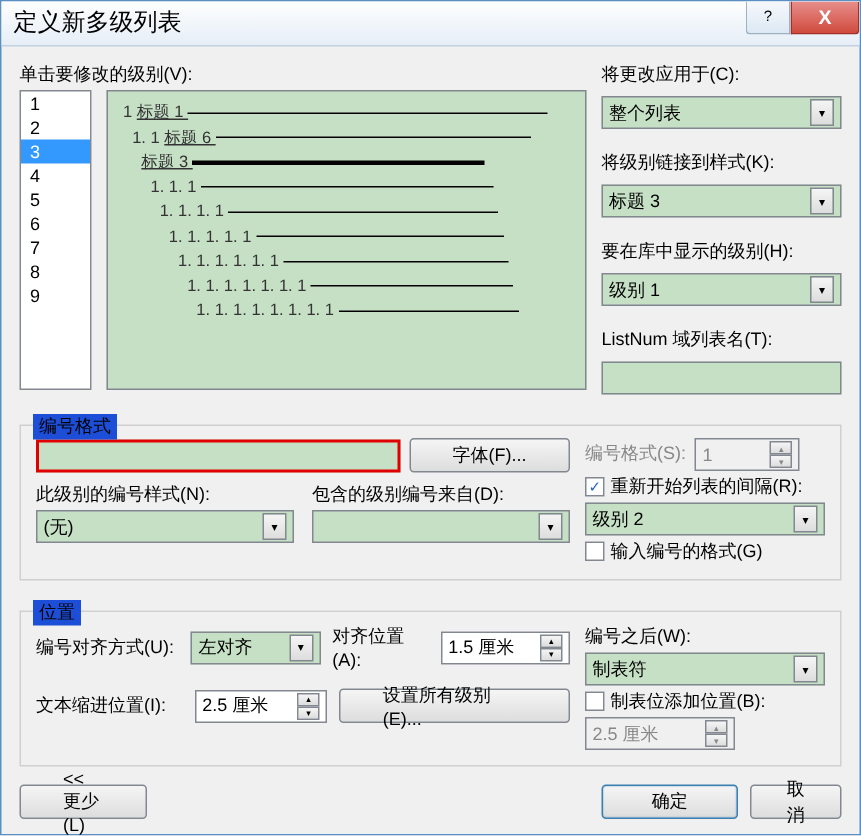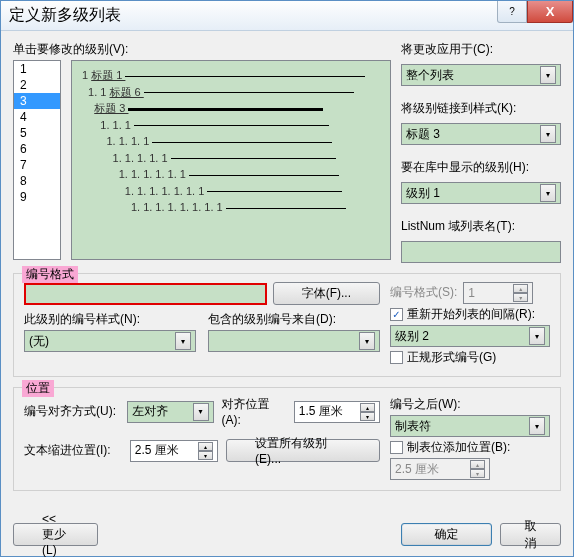--- a/index.html
+++ b/index.html
@@ -4,39 +4,39 @@
 <style>
 * { box-sizing: border-box; margin: 0; padding: 0; }
 body { font-family: "Microsoft YaHei", SimSun, sans-serif; font-size: 12px; background: #fff; }
 .window { width: 574px; height: 557px; border: 1px solid #5a8fc4; background: #f0f0f0; display: flex; flex-direction: column; }
 .titlebar { height: 30px; background: linear-gradient(#fdfefe, #e6eef7); border-bottom: 1px solid #c0d0e0; display: flex; align-items: center; padding-left: 8px; }
 .titlebar-text { flex: 1; font-size: 16px; }
 .titlebar-btns { display: flex; height: 100%; }
 .titlebar-btn { width: 30px; height: 22px; border: 1px solid #a0b0c0; border-top: none; display: flex; align-items: center; justify-content: center; font-size: 10px; background: linear-gradient(#f5f8fc, #dde8f3); }
 .titlebar-btn.help { border-radius: 0 0 0 3px; }
 .titlebar-btn.close { width: 46px; background: linear-gradient(#e78e8b, #d04b3e); color: #fff; border-color: #a03028; border-radius: 0 0 3px 0; font-size: 13px; font-weight: bold; }
-.content { flex: 1; padding: 10px 12px 6px; display: flex; flex-direction: column; gap: 10px; }
+.content { flex: 1; padding: 10px 12px 6px; display: flex; flex-direction: column; gap: 20px; }
 .row { display: flex; gap: 10px; }
 .label { display: block; margin-bottom: 2px; }
 .listbox { width: 48px; height: 200px; border: 1px solid #828790; background: #fff; overflow: hidden; }
 .listbox-item { padding: 1px 6px; }
 .listbox-item.selected { background: #3399ff; color: #fff; }
 .preview { flex: 1; height: 200px; border: 1px solid #828790; background: #c6e0c6; padding: 6px 10px; font-size: 11px; overflow: hidden; }
 .preview-line { white-space: pre; line-height: 1.5; color: #333; }
 .preview-heading { display: inline-block; text-decoration: underline; }
 .preview-rule { display: inline-block; height: 1px; background: #000; vertical-align: middle; }
 .preview-rule.thick { height: 3px; }
 .right-col { width: 160px; display: flex; flex-direction: column; gap: 4px; }
 .select, .input, .spinner { height: 22px; border: 1px solid #828790; background: #c6e0c6; padding: 1px 4px; display: flex; align-items: center; justify-content: space-between; }
 .select { cursor: default; }
 .select-arrow { width: 16px; height: 18px; border: 1px solid #828790; background: linear-gradient(#f5f5f5, #ddd); display: flex; align-items: center; justify-content: center; font-size: 8px; }
 .input { background: #fff; }
 .input.green { background: #c6e0c6; }
 .fieldset { border: 1px solid #d0d0d0; padding: 8px 10px 10px; position: relative; }
-.fieldset-title { position: absolute; top: -8px; left: 8px; background: #f9a8d4; padding: 0 4px; }
+.fieldset-title { position: absolute; top: -8px; left: 8px; background: #1d4ed8; padding: 0 4px; }
 .button { height: 23px; border: 1px solid #828790; background: linear-gradient(#f5f5f5, #ddd); padding: 0 28px; display: inline-flex; align-items: center; justify-content: center; cursor: default; border-radius: 3px; }
 .button.primary { border: 1px solid #3c7fb1; box-shadow: 0 0 1px #3c7fb1 inset; }
 .spinner { width: 70px; background: #fff; }
 .spinner.disabled { background: #f0f0f0; color: #888; }
 .spinner-btns { display: flex; flex-direction: column; }
 .spinner-btn { width: 15px; height: 9px; border: 1px solid #828790; background: linear-gradient(#f5f5f5, #ddd); font-size: 6px; display: flex; align-items: center; justify-content: center; }
 .checkbox-row { display: flex; align-items: center; gap: 4px; margin-top: 2px; }
 .checkbox { width: 13px; height: 13px; border: 1px solid #828790; background: #fff; display: flex; align-items: center; justify-content: center; font-size: 10px; color: #2060c0; }
 .redbox { border: 2px solid #e00000 !important; }
 .disabled-label { color: #888; }
@@ -153,21 +153,21 @@
           <div class="checkbox-row">
             <div class="checkbox">✓</div>
             <span>重新开始列表的间隔(R):</span>
           </div>
           <div class="select" style="margin-top:2px">
             <span>级别 2</span>
             <span class="select-arrow">▾</span>
           </div>
           <div class="checkbox-row">
             <div class="checkbox"></div>
-            <span>正规形式编号(G)</span>
+            <span>输入编号的格式(G)</span>
           </div>
         </div>
       </div>
     </div>
 
     <div class="fieldset">
       <span class="fieldset-title">位置</span>
       <div class="row">
         <div class="col" style="flex:1; gap:6px">
           <div class="row" style="align-items:center; gap:8px">

